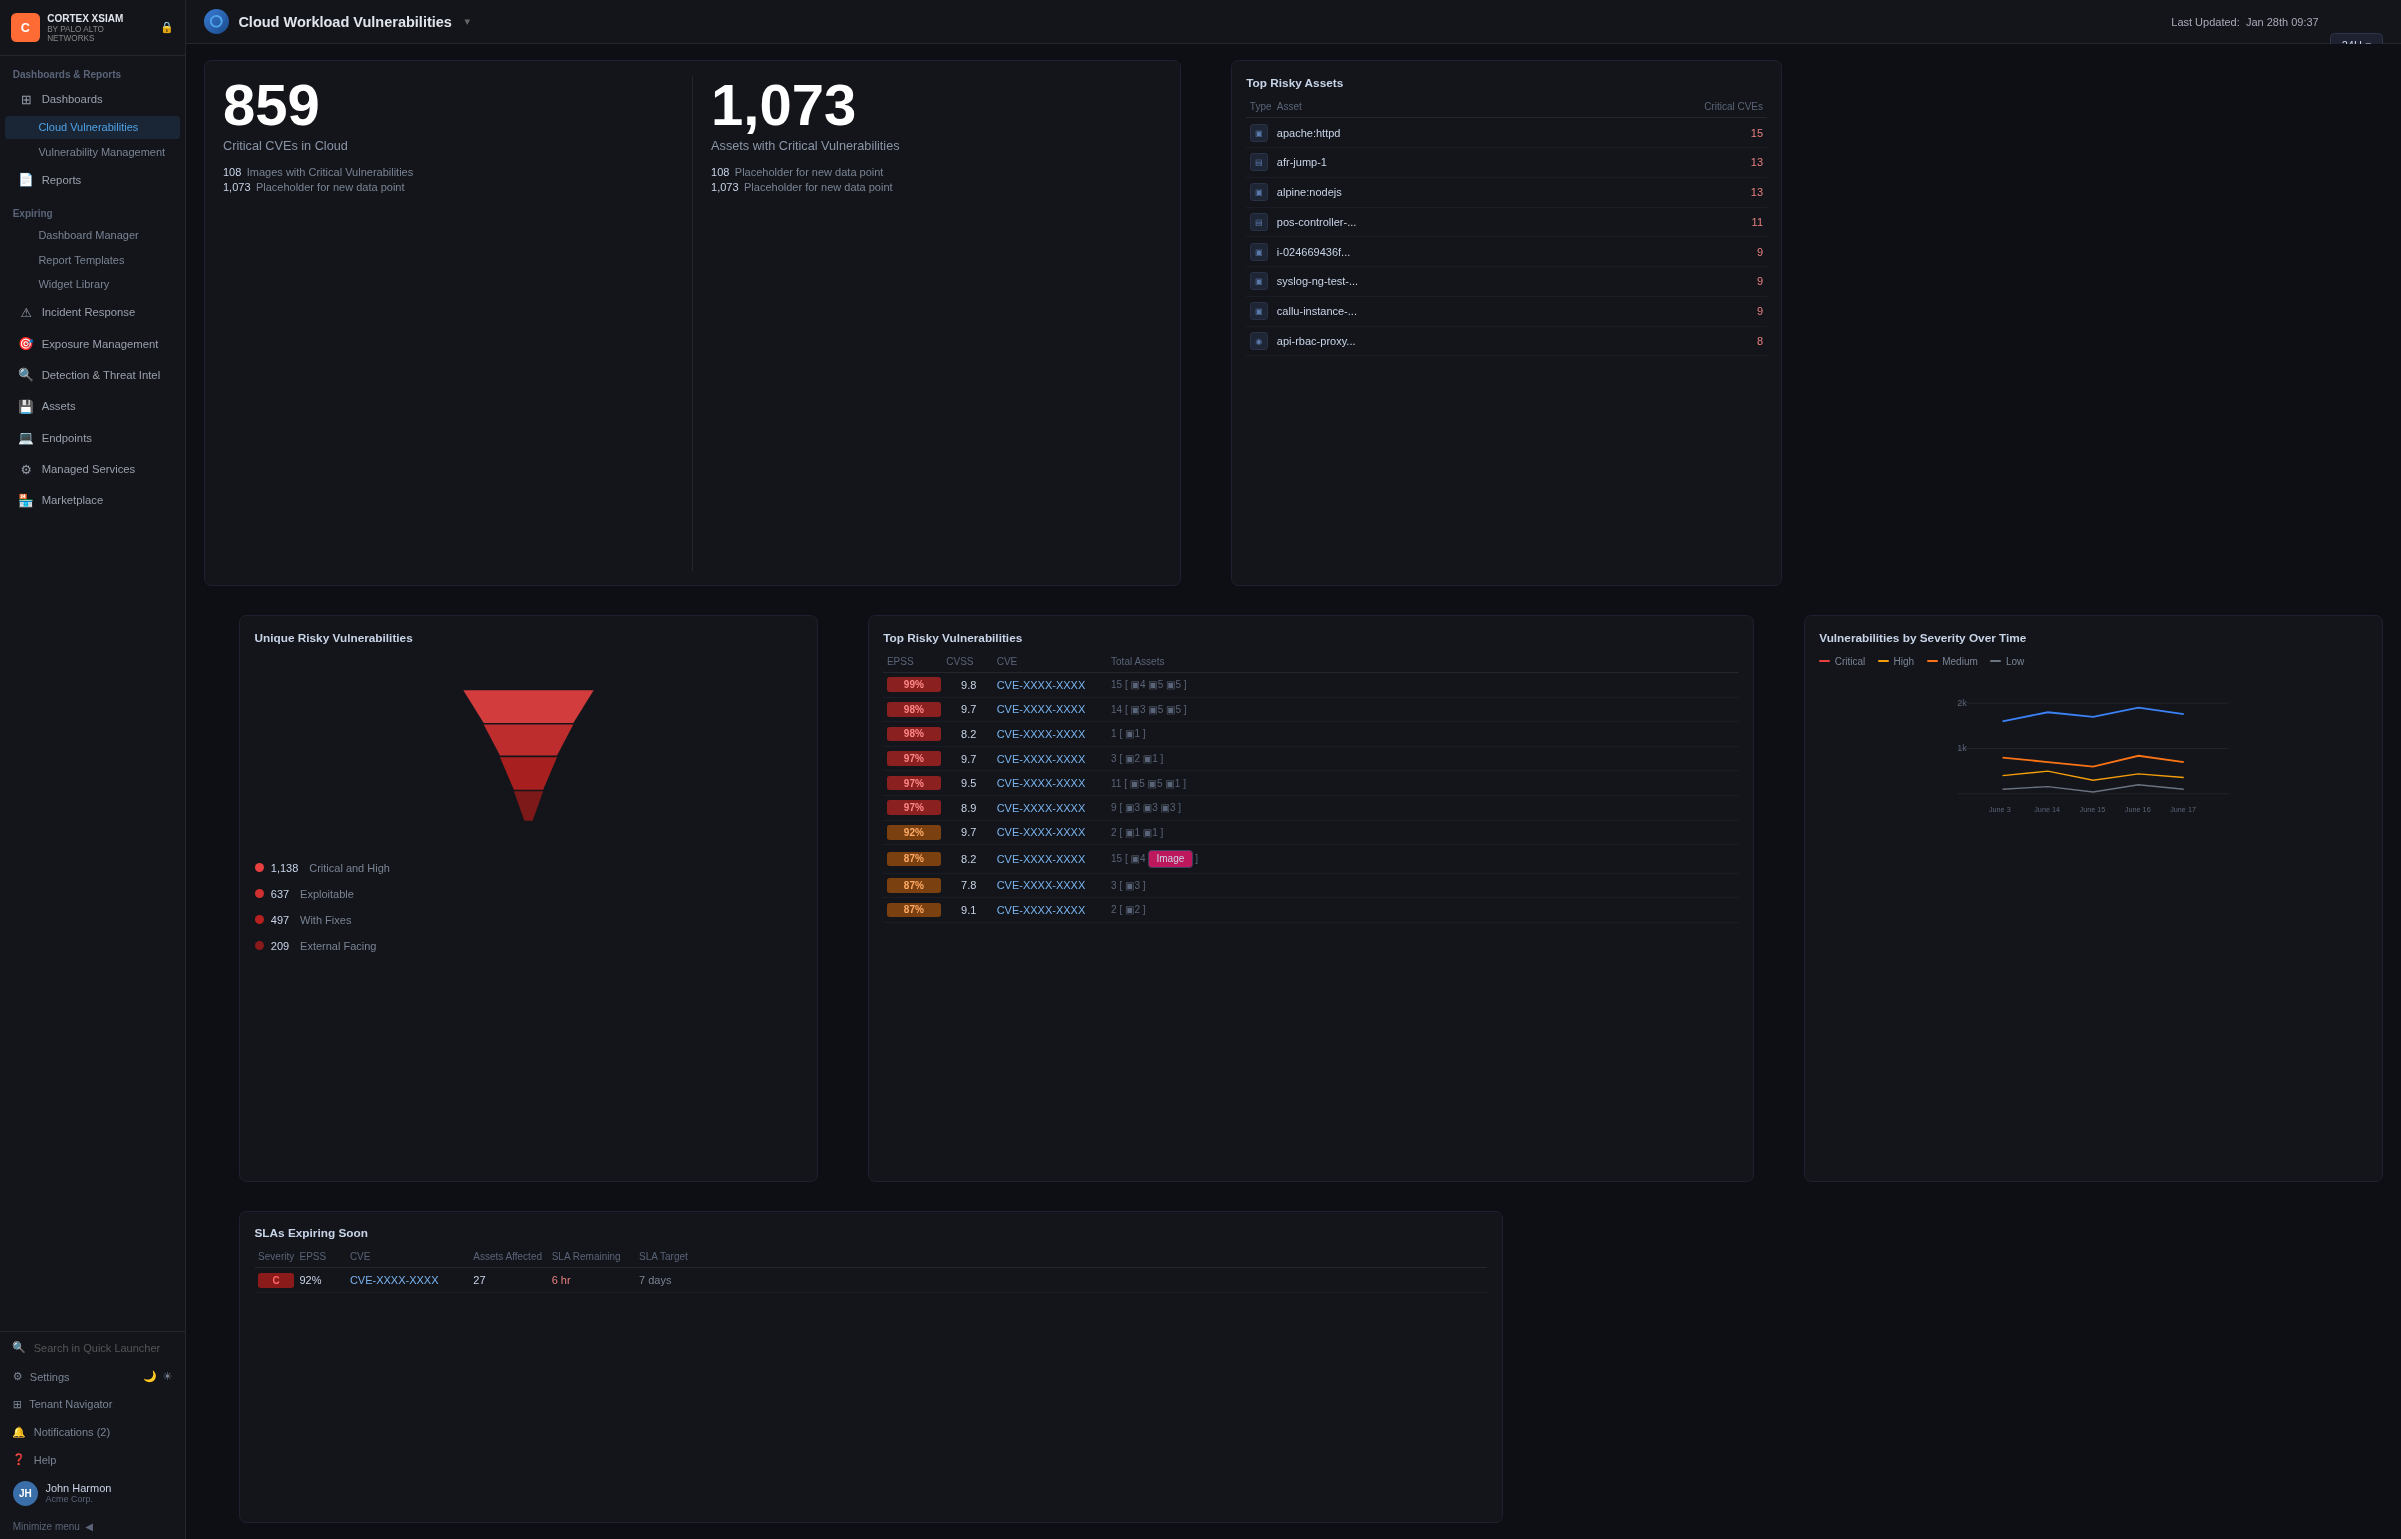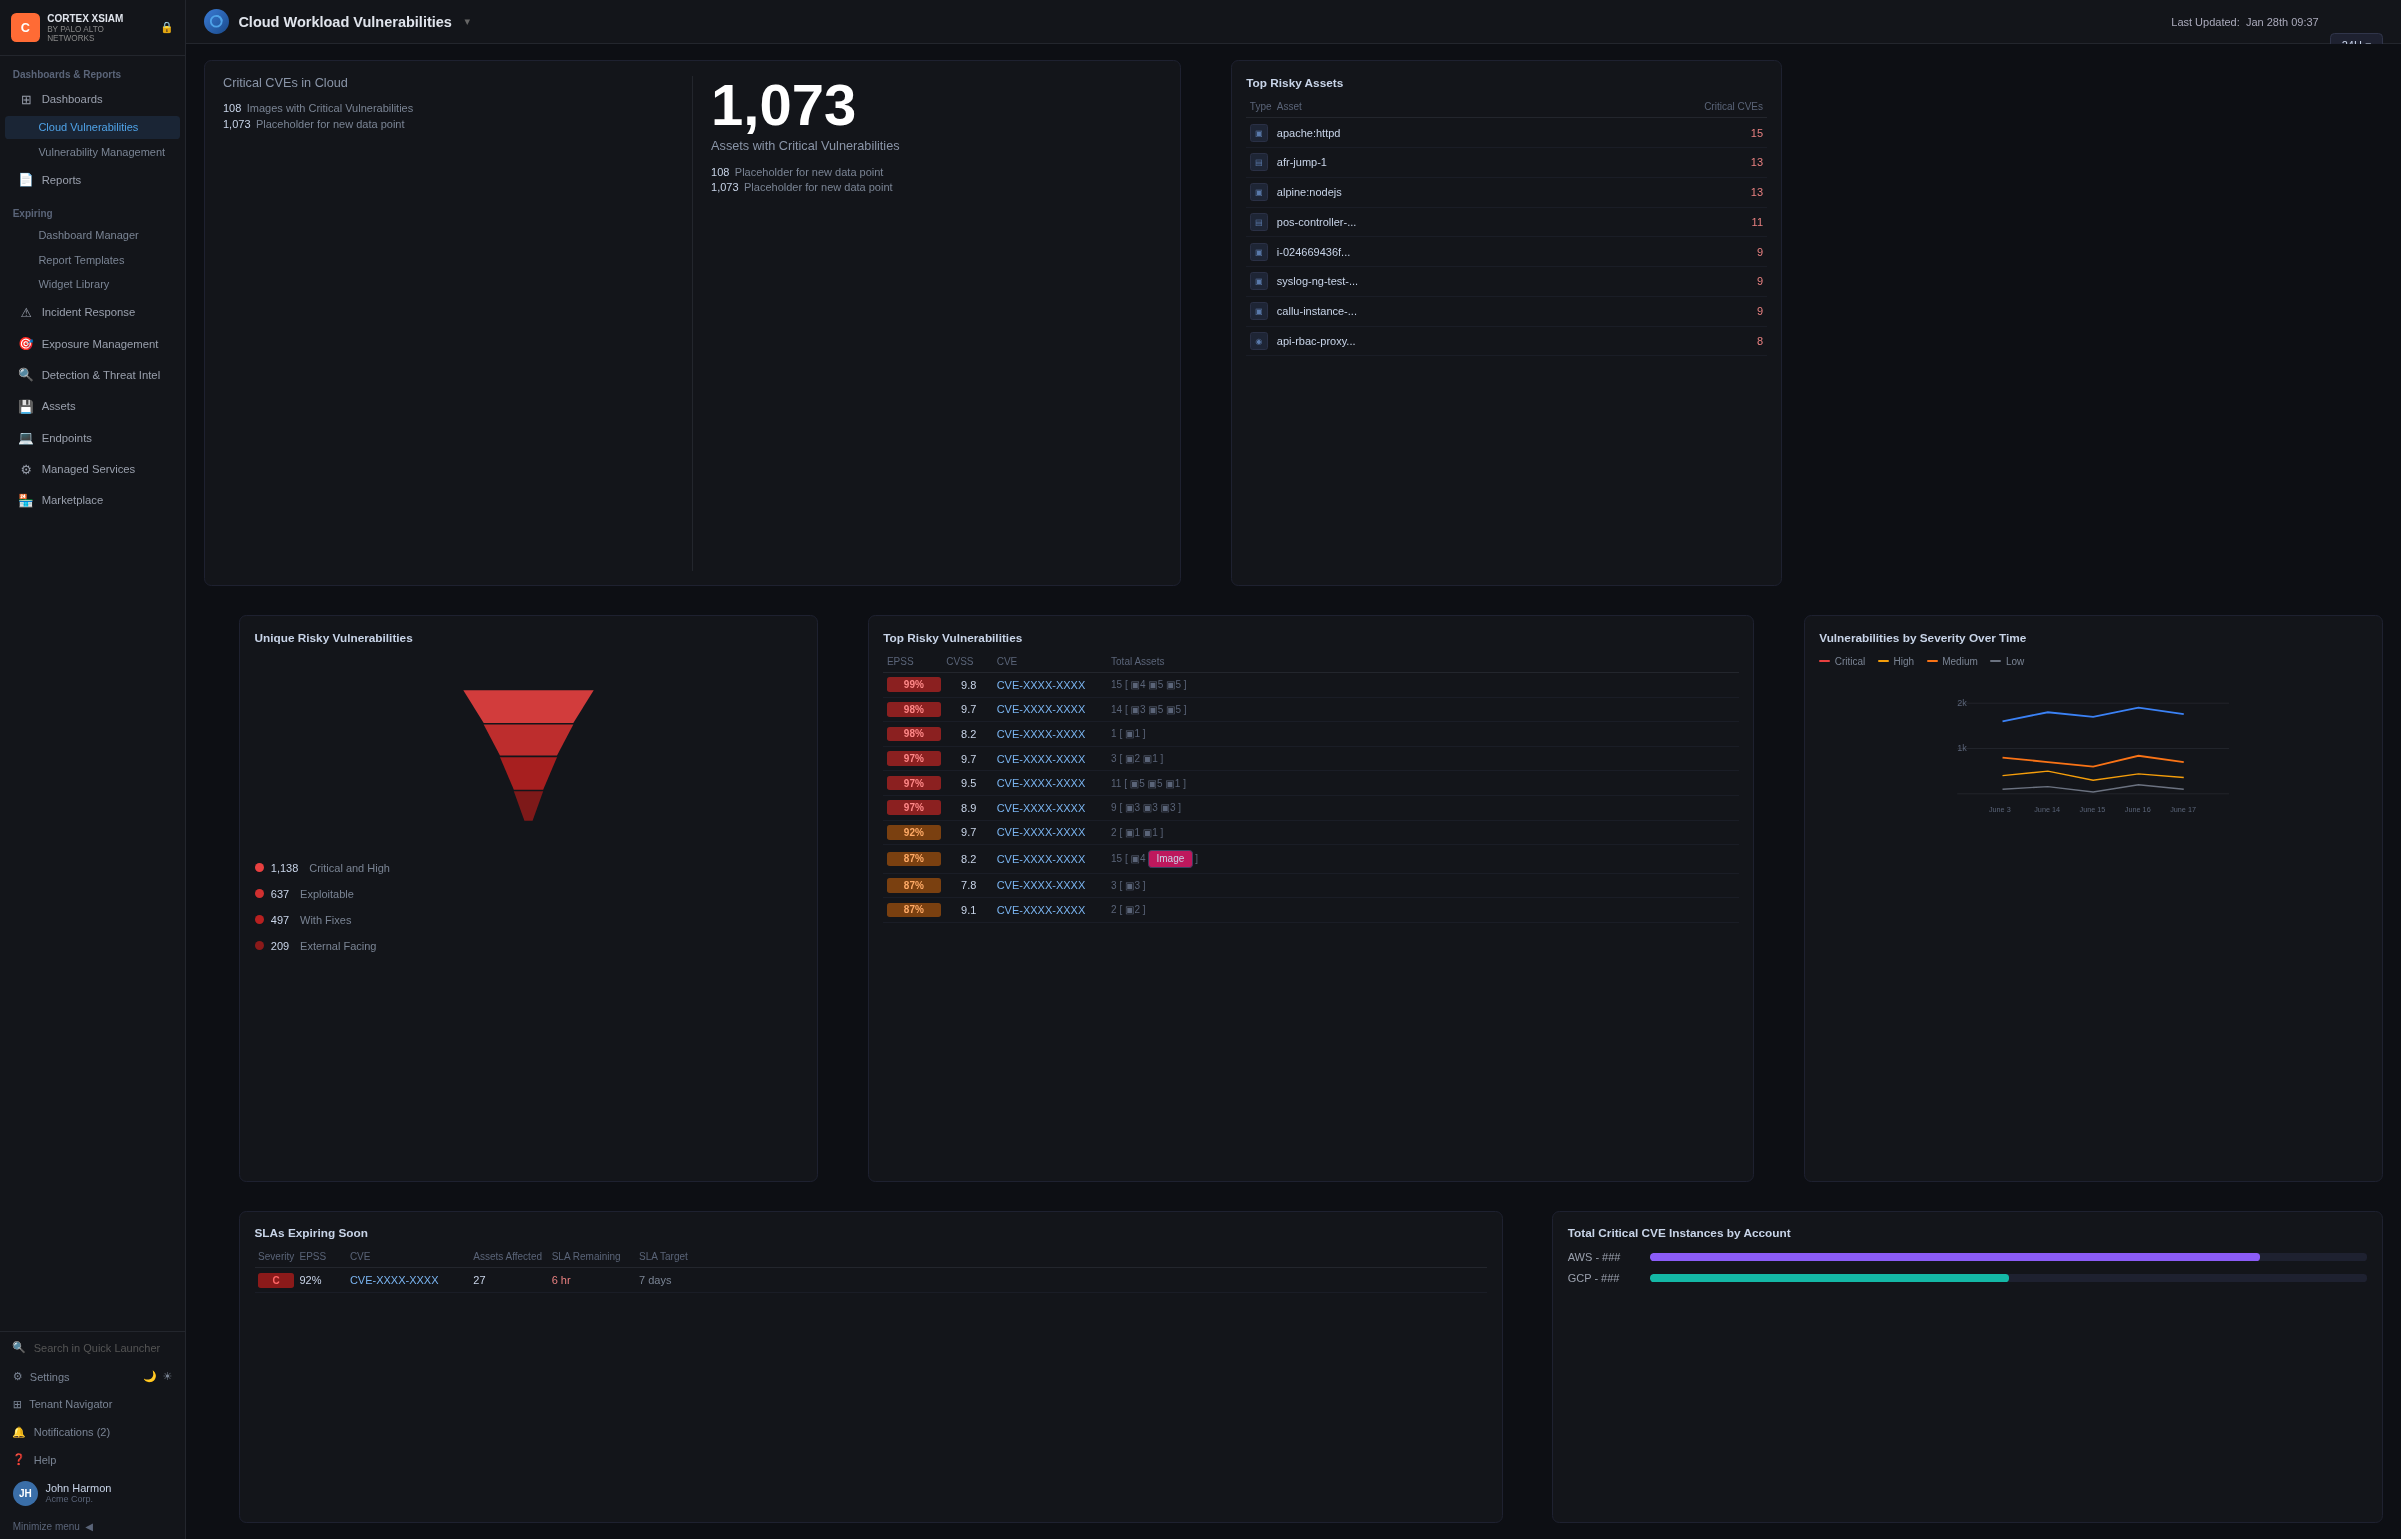--- a/index.html
+++ b/index.html
@@ -542,20 +542,21 @@
       </div>
     </div>
   </div>
 
   <div class="content-grid">
 
     <div class="row-top" style="grid-column: 1/-1;">
 
       <div class="stats-combined-card">
         <div class="stat-half">
+          <div class="stat-number">859</div>
           <div class="stat-label">Critical CVEs in Cloud</div>
           <div class="stat-sub-items">
             <div class="stat-sub-item">
               <span class="num">108</span>
               <span>Images with Critical Vulnerabilities</span>
             </div>
             <div class="stat-sub-item">
               <span class="num">1,073</span>
               <span>Placeholder for new data point</span>
             </div>
@@ -801,32 +802,17 @@
         <div class="sla-table-row">
           <span class="severity-c">C</span>
           <span style="color:#c8d4e8;">92%</span>
           <span style="color:#7ab4f0;">CVE-XXXX-XXXX</span>
           <span style="color:#c8d4e8;">27</span>
           <span style="color:#e88080;">6 hr</span>
           <span style="color:#7a8494;">7 days</span>
         </div>
       </div>
 
-      <div class="card cve-account-card">
-        <div class="card-title">Total Critical CVE Instances by Account</div>
-        <div class="account-row">
-          <span class="account-name">AWS - ###</span>
-          <div class="account-bar-container">
-            <div class="account-bar-fill bar-purple" style="width:85%;"></div>
-          </div>
-        </div>
-        <div class="account-row">
-          <span class="account-name">GCP - ###</span>
-          <div class="account-bar-container">
-            <div class="account-bar-fill bar-teal" style="width:50%;"></div>
-          </div>
-        </div>
-      </div>
     </div>
 
   </div>
 </div>
 
 
 </body></html>

